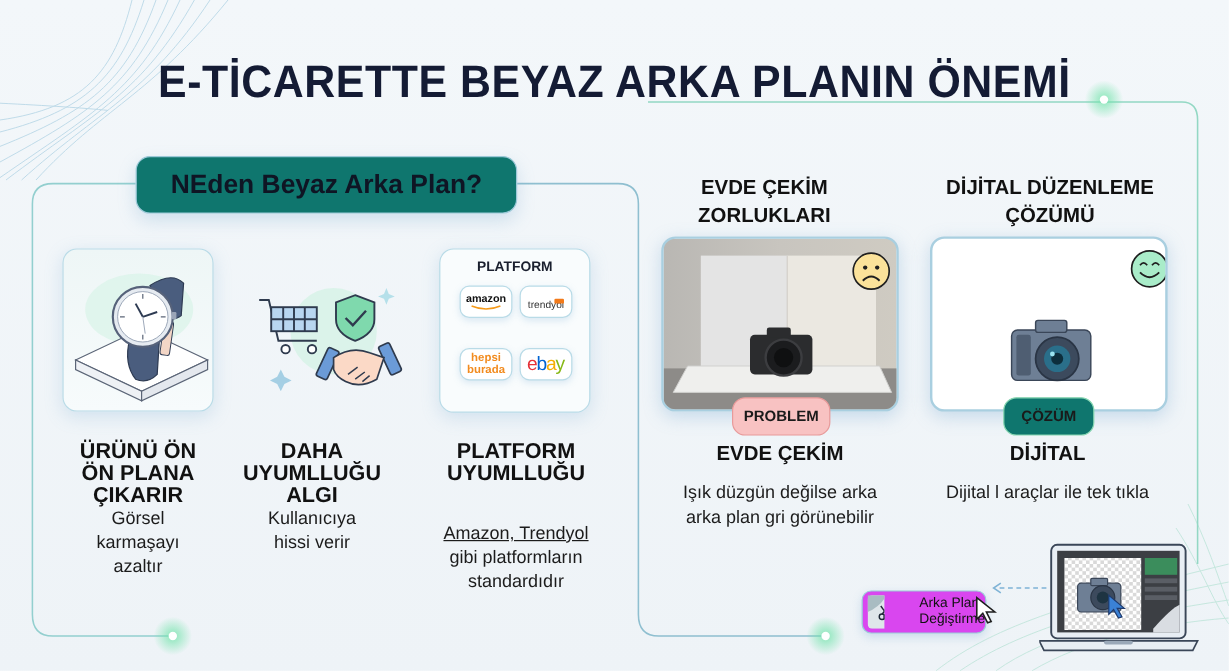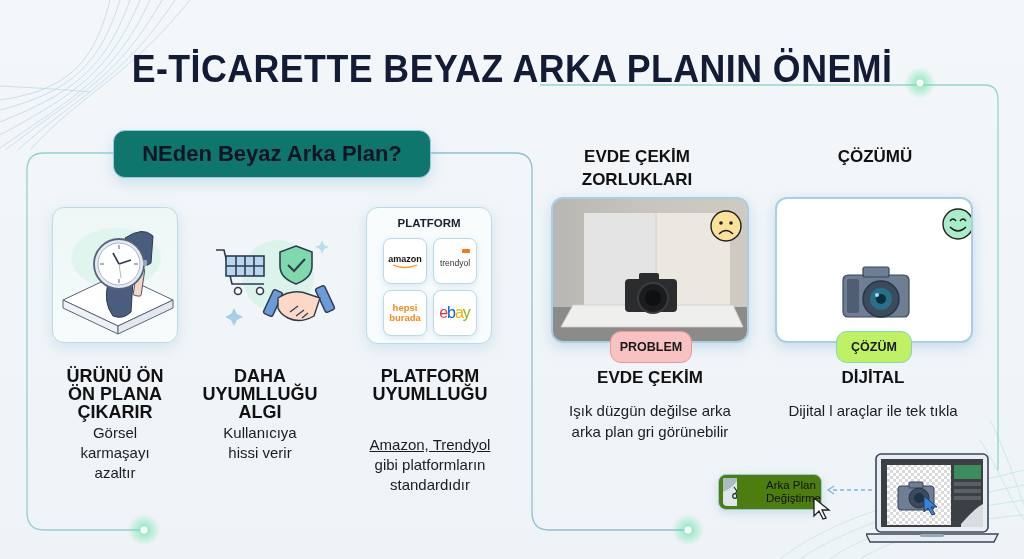--- a/index.html
+++ b/index.html
@@ -30,41 +30,41 @@
   .card {
     background: #f9fcfd; border: 1.5px solid #b9dbe7; border-radius: 12px;
     box-shadow: 0 4px 14px rgba(120,170,210,0.25);
   }
 
   .col-title { text-align: center; font-weight: 700; font-size: 18px; line-height: 18px; color: #111; }
   .col-desc { text-align: center; font-size: 15px; line-height: 20px; color: #1c1c1c; }
 
   .platform-label { font-size: 11.5px; font-weight: 700; text-align: center; color: #1a1f2e; }
   .logo-tile {
-    position: absolute; width: 44px; height: 46px; background: #fff;
+    position: absolute; width: 44px; height: 27px; background: #fff;
     border: 1px solid #b9dbe7; border-radius: 8px;
     box-shadow: 0 2px 6px rgba(120,170,210,0.25);
     display: flex; align-items: center; justify-content: center; flex-direction: column;
   }
 
   .right-head { text-align: center; font-size: 17px; font-weight: 700; line-height: 23px; color: #111; }
 
   .photo-card { border-radius: 12px; overflow: hidden; border: 2px solid #a9cfe0; box-shadow: 0 4px 14px rgba(120,170,210,0.35); }
 
   .pill {
     position: absolute; height: 32px; border-radius: 11px;
     font-size: 12.5px; font-weight: 700; display: flex; align-items: center; justify-content: center;
   }
 
   .sub-title { text-align: center; font-size: 17px; font-weight: 700; color: #111; }
   .sub-desc { text-align: center; font-size: 15px; line-height: 21px; color: #1c1c1c; }
 
   .bg-change-btn {
-    left: 718px; top: 474px; width: 104px; height: 36px;
-    background: #4d7c0f; border: 1.5px solid #9cc9d8; border-radius: 8px;
+    left: 718px; top: 492px; width: 104px; height: 36px;
+    background: #d946ef; border: 1.5px solid #9cc9d8; border-radius: 8px;
     box-shadow: 0 3px 8px rgba(120,170,210,0.3);
     display: flex; align-items: center; padding-left: 4px; gap: 24px;
   }
   .bg-change-btn .txt { font-size: 11.5px; line-height: 13px; color: #111; margin-left: 5px; font-weight: 500; }
 </style>
 </head>
 <body>
 
 <svg class="overlay" width="1024" height="559">
   <defs>
@@ -223,20 +223,21 @@
   <div class="col-desc" style="margin-top:32px;text-decoration:underline;">Amazon, Trendyol</div>
   <div class="col-desc">gibi platformların</div>
   <div class="col-desc">standardıdır</div>
 </div>
 
 <div class="abs right-head" style="left:552px; top:145px; width:170px;">
   <div>EVDE ÇEKİM</div>
   <div>ZORLUKLARI</div>
 </div>
 <div class="abs right-head" style="left:770px; top:145px; width:210px;">
+  <div>DİJİTAL DÜZENLEME</div>
   <div>ÇÖZÜMÜ</div>
 </div>
 
 <div class="abs photo-card" style="left:551px; top:197px; width:198px; height:146px; background:linear-gradient(90deg,#b9b7b3 0%,#c8c5bf 50%,#cfcbc2 100%);">
   <svg width="198" height="146">
 
     <rect x="31" y="14" width="72" height="95" fill="#e4e4e4"></rect>
     <rect x="103" y="14" width="74" height="95" fill="#ebe8e1"></rect>
     <line x1="103" y1="14" x2="103" y2="109" stroke="#d3d0ca" stroke-width="1"></line>
 
@@ -269,21 +270,21 @@
     <circle cx="104" cy="100" r="5" fill="#0d2e3c"></circle>
     <circle cx="100" cy="96" r="2" fill="#9be4f0"></circle>
   </svg>
   <svg class="abs" style="left:164px; top:8px;" width="34" height="34">
     <circle cx="17" cy="17" r="15" fill="#a9ecc9" stroke="#1f1f1f" stroke-width="1.4"></circle>
     <path d="M9 14 Q 12 10 15 14" stroke="#1f1f1f" stroke-width="1.4" fill="none"></path>
     <path d="M19 14 Q 22 10 25 14" stroke="#1f1f1f" stroke-width="1.4" fill="none"></path>
     <path d="M9 20 Q 17 28 25 20" stroke="#1f1f1f" stroke-width="1.6" fill="none"></path>
   </svg>
 </div>
-<div class="pill" style="left:836px; top:331px; width:76px; background:#bef264; border:1.5px solid #86d6b1; color:#1a1a1a;">
+<div class="pill" style="left:836px; top:331px; width:76px; background:#0f766e; border:1.5px solid #86d6b1; color:#1a1a1a;">
   <span>ÇÖZÜM</span>
 </div>
 
 <div class="abs" style="left:540px; top:368px; width:220px;">
   <div class="sub-title">EVDE ÇEKİM</div>
   <div class="sub-desc" style="margin-top:12px;">Işık düzgün değilse arka</div>
   <div class="sub-desc">arka plan gri görünebilir</div>
 </div>
 <div class="abs" style="left:763px; top:368px; width:220px;">
   <div class="sub-title">DİJİTAL</div>

